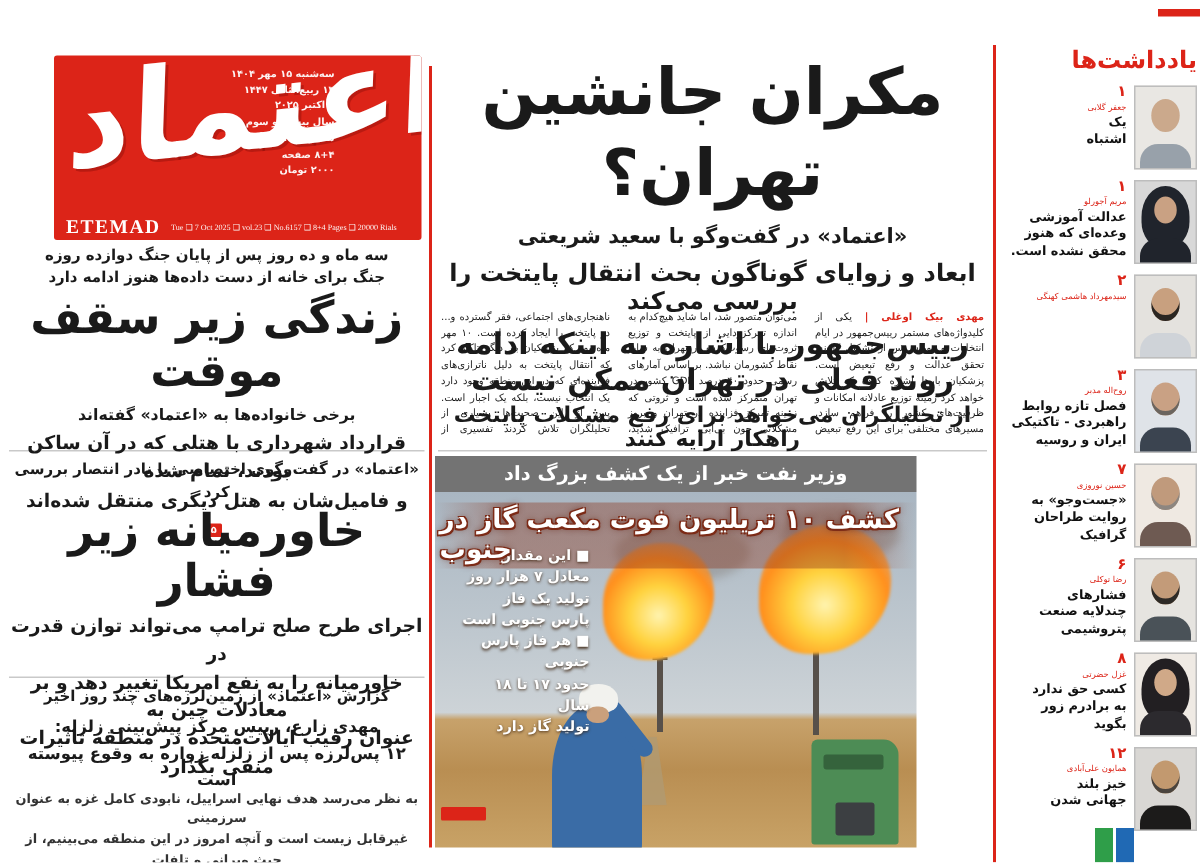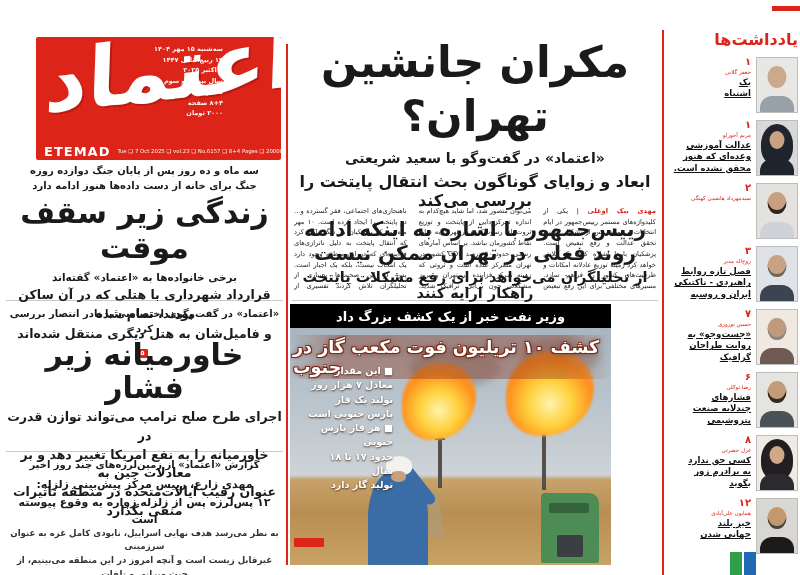--- a/index.html
+++ b/index.html
@@ -11,21 +11,21 @@
   .ctr{text-align:center;}
 
   
   #nameplate{left:36px;top:37px;width:245px;height:123px;background:#dc2418;border-radius:2px;overflow:hidden;}
   #nameplate .fa-logo{position:absolute;left:8px;top:-12px;width:235px;text-align:center;
       font-size:84px;font-weight:bold;color:#fff;transform:rotate(-6deg) skewX(-8deg);line-height:1.1;
       text-shadow:2px 2px 0 rgba(120,10,5,.35);}
   #nameplate .dates{position:absolute;right:58px;top:7px;text-align:right;direction:rtl;
       color:#fff;font-size:6.5px;line-height:1.65;font-weight:bold;opacity:.95;}
   #nameplate .en-strip{position:absolute;left:0;right:0;bottom:0;height:18px;direction:ltr;
-      display:flex;align-items:center;padding:0 8px;color:#fff;}
+      display:flex;align-items:center;padding:0 8px;color:#fff;font-family:Liberation Serif, serif;}
   #nameplate .en-strip .en-logo{font-size:13px;font-weight:bold;letter-spacing:1px;margin-right:7px;}
   #nameplate .en-strip .en-meta{font-size:5.4px;white-space:nowrap;opacity:.95;}
 
   #fold-mark{right:0px;top:6px;width:28px;height:5px;background:#dc2418;}
 
   
   .vrule-red{width:2px;background:#dc2418;}
   .hrule{height:1px;background:#c9c9c9;}
 
   
@@ -102,21 +102,21 @@
   .v2{background:#d8d8d8}.v2 .head{background:#c9a183}.v2 .torso{background:#20242c}
   .v3{background:#e4e2de}.v3 .head{background:#c8a07f;box-shadow:0 -4px 0 0 #2a2622 inset}.v3 .torso{background:#cfd3d8}
   .v4{background:#dfe3e8}.v4 .head{background:#c9a184;box-shadow:0 -3px 0 0 #6b655f inset}.v4 .torso{background:#3b4450}
   .v5{background:#efe9e2}.v5 .head{background:#c09a7c;box-shadow:0 -3px 0 0 #8d8680 inset}.v5 .torso{background:#6e5a52}
   .v6{background:#e6e4e0}.v6 .head{background:#c39b79;box-shadow:0 -4px 0 0 #2e2a26 inset}.v6 .torso{background:#4a5258}
   .v7{background:#efeae4}.v7 .head{background:#d0a988}.v7 .torso{background:#2c2a2e}.v7:before{background:#221f22 !important}
   .v8{background:#d9d7d4}.v8 .head{background:#c2996f;box-shadow:0 -3px 0 0 #4a443e inset}.v8 .torso{background:#1c1b1a}
   .sb-text{flex:1;text-align:right;overflow:hidden;}
   .sb-num{font-size:10px;font-weight:bold;color:#dc2418;line-height:1;}
   .sb-name{font-size:5.6px;color:#dc2418;margin-top:2px;line-height:1.2;}
-  .sb-title{font-size:8.6px;font-weight:bold;line-height:1.35;margin-top:1px;color:#111;text-decoration:underline;}
+  .sb-title{font-size:8.6px;font-weight:bold;line-height:1.35;margin-top:1px;color:#111;}
   #color-bars{left:730px;top:552px;display:flex;gap:2px;}
   #color-bars .bar-green{width:12px;height:23px;background:#2f9e49;}
   #color-bars .bar-blue{width:12px;height:23px;background:#2069b4;}
 </style>
 </head>
 <body>
 
 <div id="page">
 
   <div id="fold-mark" class="abs"></div>
@@ -174,21 +174,21 @@
 غیرقابل زیست است و آنچه امروز در این منطقه می‌بینیم، از حیث ویرانی و تلفات
 انسانی، تفاوت چندانی با اثرات یک حمله اتمی ندارد</div>
   </div>
 
   <div id="art-c" class="abs rtl ctr">
     <div class="kicker">گزارش «اعتماد» از زمین‌لرزه‌های چند روز اخیر</div>
     <div class="deck ml" style="display:inline-block">مهدی زارع، رییس مرکز پیش‌بینی زلزله:
 ۱۲ پس‌لرزه پس از زلزله زواره به وقوع پیوسته است</div>
   </div>
 
-  <div id="photo-banner" class="abs rtl" style="background:#000000">
+  <div id="photo-banner" class="abs rtl" style="background:#737373">
     <span>وزیر نفت خبر از یک کشف بزرگ داد</span>
   </div>
   <div id="photo" class="abs">
     <div class="smoke" style="left:120px;top:20px;width:90px;height:40px;"></div>
     <div class="smoke" style="left:230px;top:10px;width:80px;height:36px;"></div>
     <div class="stack" style="left:148px;top:88px;height:72px;"></div>
     <div class="stack" style="left:252px;top:78px;height:84px;"></div>
     <div class="flame" style="left:112px;top:34px;width:74px;height:78px;"></div>
     <div class="flame" style="left:216px;top:22px;width:88px;height:86px;"></div>
     <div id="derrick"></div>

